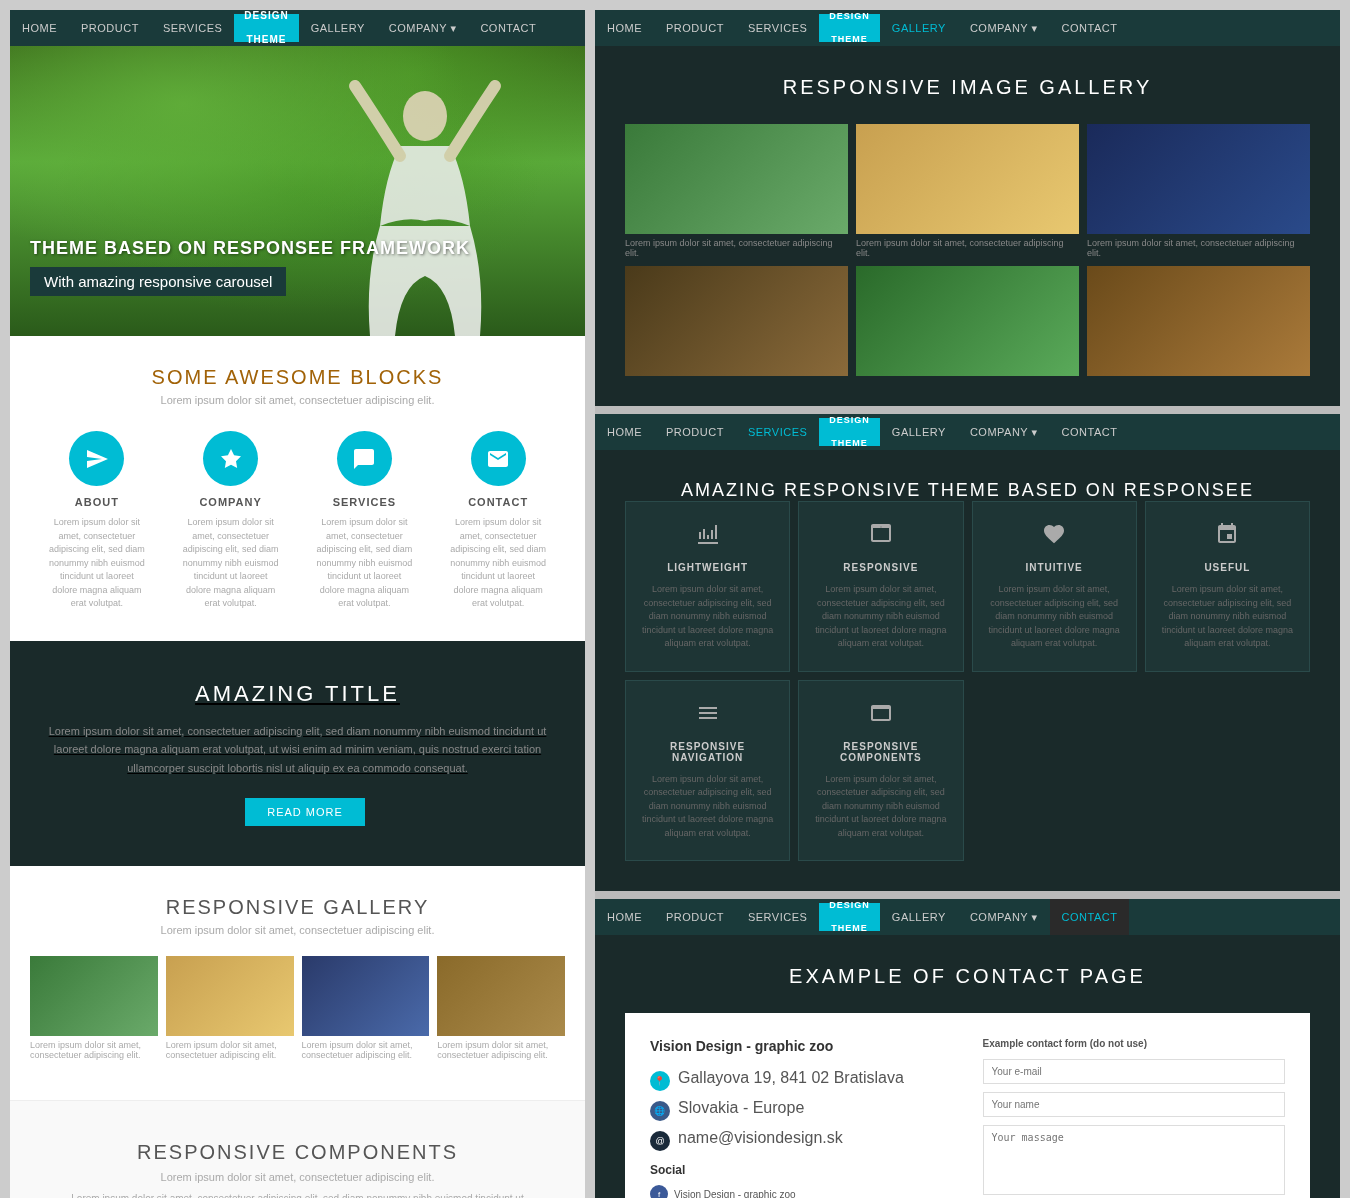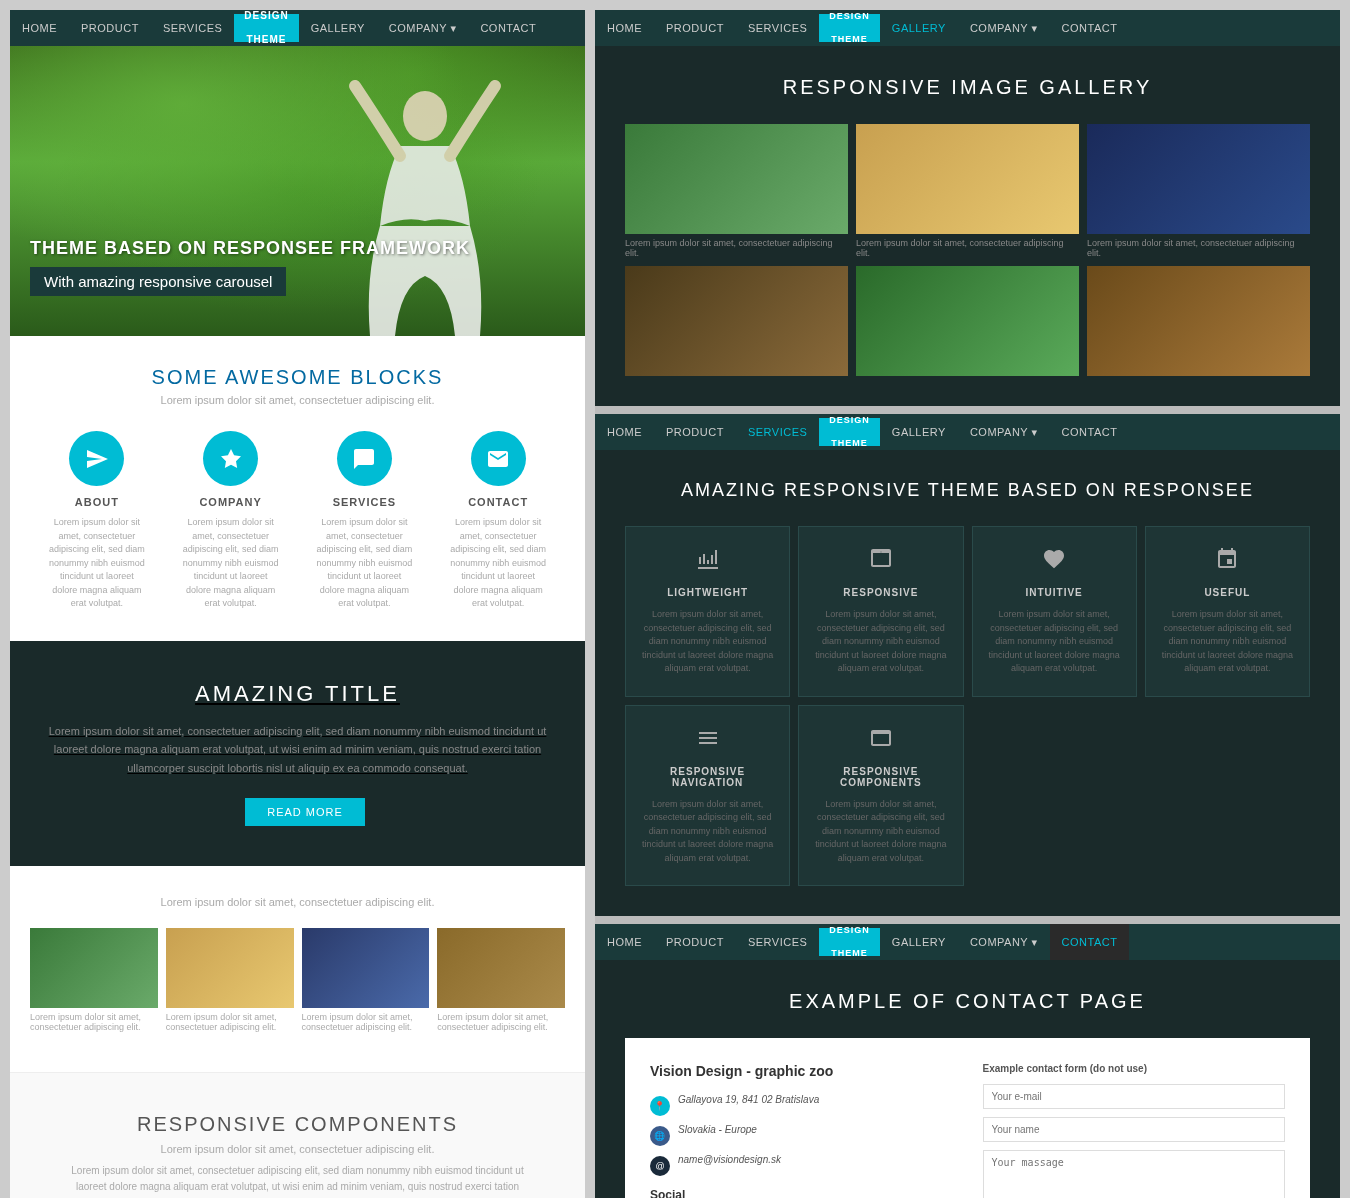--- a/index.html
+++ b/index.html
@@ -15,21 +15,21 @@
     .nav-active { background: #00bcd4; color: #fff !important; padding: 0 10px; display: flex; flex-direction: column; align-items: center; justify-content: center; height: 28px; font-size: 10px; text-transform: uppercase; font-weight: bold; letter-spacing: 1px; line-height: 1.2; gap: 12px; }
 
     
     .hero { position: relative; height: 280px; background: linear-gradient(135deg, #2d6a2d 0%, #4a9a4a 30%, #7dc87d 60%, #b8e8b8 100%); overflow: hidden; display: flex; align-items: flex-end; padding: 20px; }
     .hero-content { position: relative; z-index: 2; }
     .hero h1 { color: #fff; font-size: 18px; font-weight: 700; letter-spacing: 1px; text-shadow: 1px 1px 3px rgba(0,0,0,0.5); margin-bottom: 8px; }
     .hero-btn { background: #1a3a3a; color: #fff; font-size: 15px; padding: 6px 14px; display: inline-block; }
 
     
     .blocks-section { padding: 30px 20px; text-align: center; background: #fff; }
-    .blocks-section h2 { font-size: 20px; color: #0369a1; font-weight: 300; letter-spacing: 2px; text-transform: uppercase; margin-bottom: 5px; }
+    .blocks-section h2 { font-size: 20px; color: #a16207; font-weight: 300; letter-spacing: 2px; text-transform: uppercase; margin-bottom: 5px; }
     .blocks-section .sub { font-size: 11px; color: #aaa; margin-bottom: 25px; }
     .blocks-grid { display: flex; justify-content: space-around; }
     .block-item { text-align: center; width: 100px; }
     .block-icon { width: 55px; height: 55px; background: #00bcd4; border-radius: 50%; margin: 0 auto 10px; display: flex; align-items: center; justify-content: center; }
     .block-icon svg { fill: #fff; width: 24px; height: 24px; }
     .block-item h3 { font-size: 11px; color: #555; letter-spacing: 1px; margin-bottom: 8px; text-transform: uppercase; }
     .block-item p { font-size: 9px; color: #aaa; line-height: 1.5; }
 
     
     .dark-section { background: #1a2a2a; padding: 40px 30px; text-align: center; text-decoration: underline; }
@@ -79,21 +79,21 @@
     .contact-section h2 { color: #fff; font-size: 20px; font-weight: 300; letter-spacing: 3px; text-transform: uppercase; text-align: center; margin-bottom: 25px; }
     .contact-grid { display: flex; gap: 30px; background: #fff; padding: 25px; }
     .contact-left { flex: 1; }
     .contact-right { flex: 1; }
     .contact-left h3 { font-size: 14px; color: #333; margin-bottom: 15px; }
     .contact-info-item { display: flex; align-items: flex-start; gap: 8px; margin-bottom: 8px; }
     .contact-icon-circle { width: 20px; height: 20px; border-radius: 50%; display: flex; align-items: center; justify-content: center; font-size: 9px; flex-shrink: 0; margin-top: 2px; }
     .ci-teal { background: #00bcd4; color: #fff; }
     .ci-blue { background: #3a5a8a; color: #fff; }
     .ci-dark { background: #1a2a3a; color: #fff; }
-    .contact-info-text { font-size: 10px; color: #555; font-style: italic; }
+    .contact-info-text { font-size: 16px; color: #555; }
     .social-label { font-size: 12px; color: #333; font-weight: bold; margin: 12px 0 8px; }
     .social-item { display: flex; align-items: center; gap: 6px; margin-bottom: 5px; }
     .social-icon-circle { width: 18px; height: 18px; border-radius: 50%; display: flex; align-items: center; justify-content: center; font-size: 8px; flex-shrink: 0; }
     .si-fb { background: #3b5998; color: #fff; }
     .si-resp { background: #00bcd4; color: #fff; }
     .social-item span { font-size: 10px; color: #555; }
     .contact-right h3 { font-size: 10px; color: #555; margin-bottom: 10px; }
     .contact-input { width: 100%; border: 1px solid #ddd; padding: 6px 8px; font-size: 10px; color: #aaa; margin-bottom: 8px; outline: none; }
     .contact-textarea { width: 100%; border: 1px solid #ddd; padding: 6px 8px; font-size: 10px; color: #aaa; height: 70px; resize: none; outline: none; }
 
@@ -193,20 +193,21 @@
     </div>
   </div>
 
   <div class="dark-section">
     <h2>AMAZING TITLE</h2>
     <p>Lorem ipsum dolor sit amet, consectetuer adipiscing elit, sed diam nonummy nibh euismod tincidunt ut laoreet dolore magna aliquam erat volutpat, ut wisi enim ad minim veniam, quis nostrud exerci tation ullamcorper suscipit lobortis nisl ut aliquip ex ea commodo consequat.</p>
     <button class="read-more-btn">READ MORE</button>
   </div>
 
   <div class="gallery-section">
+    <h2>RESPONSIVE GALLERY</h2>
     <p class="sub">Lorem ipsum dolor sit amet, consectetuer adipiscing elit.</p>
     <div class="gallery-grid">
       <div style="flex:1;">
         <div class="gallery-thumb g1"></div>
         <p class="gallery-caption">Lorem ipsum dolor sit amet, consectetuer adipiscing elit.</p>
       </div>
       <div style="flex:1;">
         <div class="gallery-thumb g2"></div>
         <p class="gallery-caption">Lorem ipsum dolor sit amet, consectetuer adipiscing elit.</p>
       </div>
@@ -282,21 +283,21 @@
       <a href="#" style="color:#00bcd4;text-decoration:none;font-size:11px;padding:0 12px;line-height:36px;text-transform:uppercase;">SERVICES</a>
       <div class="nav-active" style="flex-shrink:0;">
           <span style="font-size:9px;font-weight:bold;letter-spacing:1px;">DESIGN</span>
           <span style="font-size:9px;font-weight:bold;letter-spacing:1px;">THEME</span>
         </div>
       <a href="#" style="color:#ccc;text-decoration:none;font-size:11px;padding:0 12px;line-height:36px;text-transform:uppercase;">GALLERY</a>
       <a href="#" style="color:#ccc;text-decoration:none;font-size:11px;padding:0 12px;line-height:36px;text-transform:uppercase;">COMPANY ▾</a>
       <a href="#" style="color:#ccc;text-decoration:none;font-size:11px;padding:0 12px;line-height:36px;text-transform:uppercase;">CONTACT</a>
     </nav>
     <div style="background:#1a2a2a; padding:30px;">
-      <h2 style="color:#fff; font-size:18px; font-weight:300; letter-spacing:2px; text-transform:uppercase; text-align:center; margin-bottom:25px;">AMAZING RESPONSIVE THEME BASED ON RESPONSEE</h2>
+      <h2 style="color:#fff; font-size:18px; font-weight:300; letter-spacing:2px; text-transform:uppercase; text-align:center; ">AMAZING RESPONSIVE THEME BASED ON RESPONSEE</h2>
       <div style="display:grid; grid-template-columns:repeat(4,1fr); gap:8px;">
 
         <div class="service-card">
           <div class="service-icon">
             <svg width="24" height="24" viewBox="0 0 24 24" fill="#aaa">
                 <path d="M3 17h2v-7H3v7zm4 0h2V7H7v10zm4 0h2v-4h-2v4zm4 0h2v-9h-2v9zm4 0h2V3h-2v14zM2 20h20v2H2z"></path>
               </svg>
           </div>
           <h3>LIGHTWEIGHT</h3>
           <p>Lorem ipsum dolor sit amet, consectetuer adipiscing elit, sed diam nonummy nibh euismod tincidunt ut laoreet dolore magna aliquam erat volutpat.</p>

